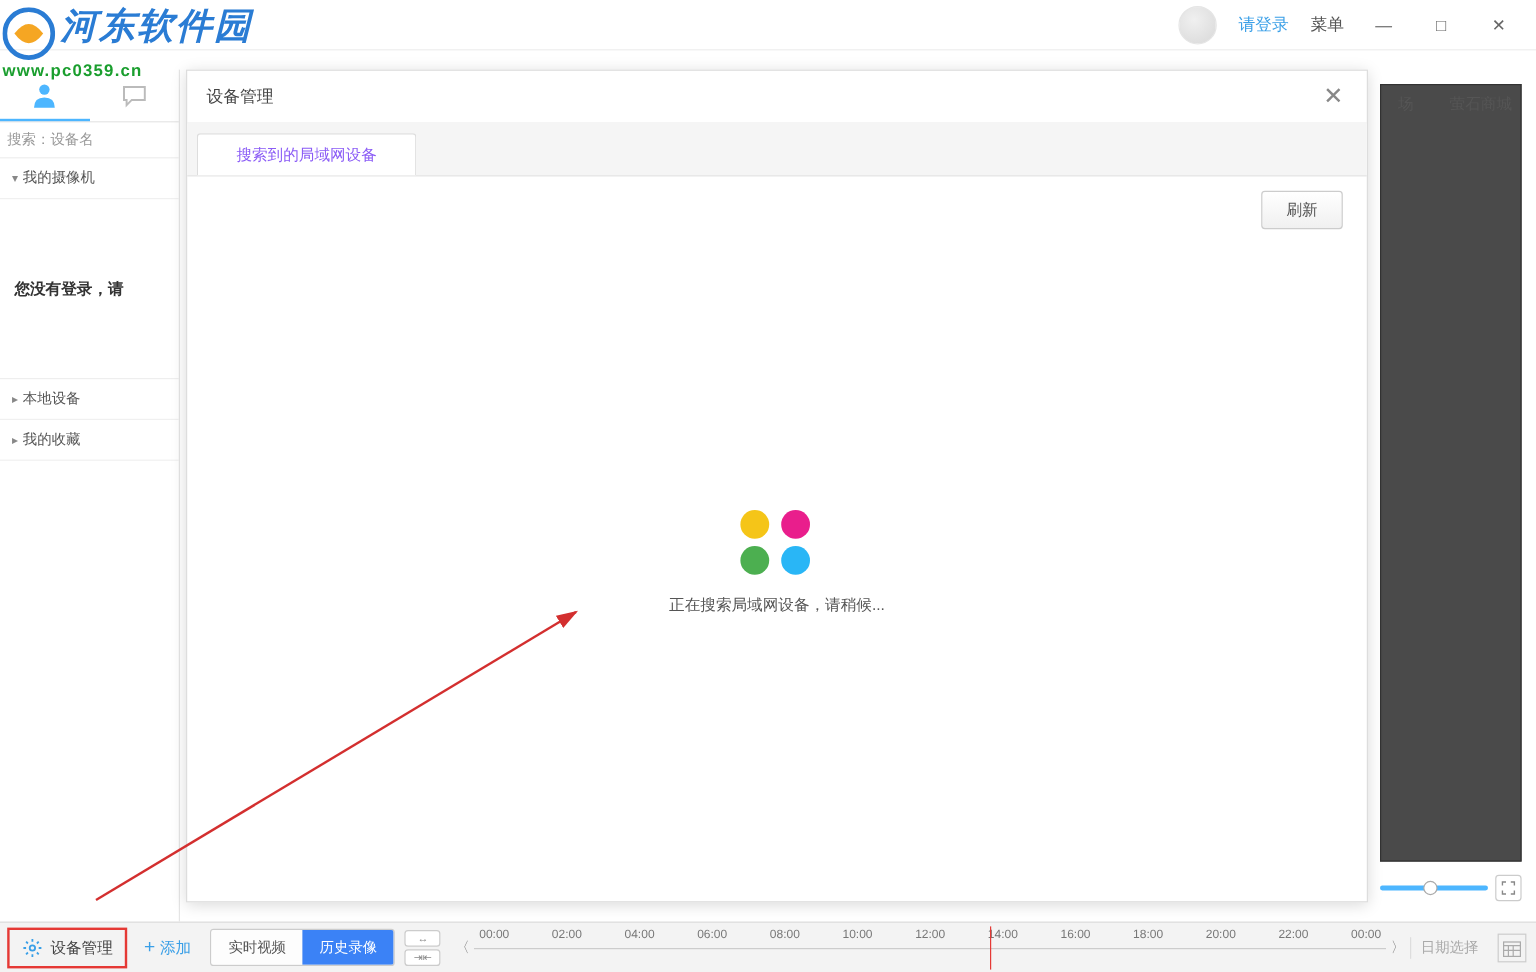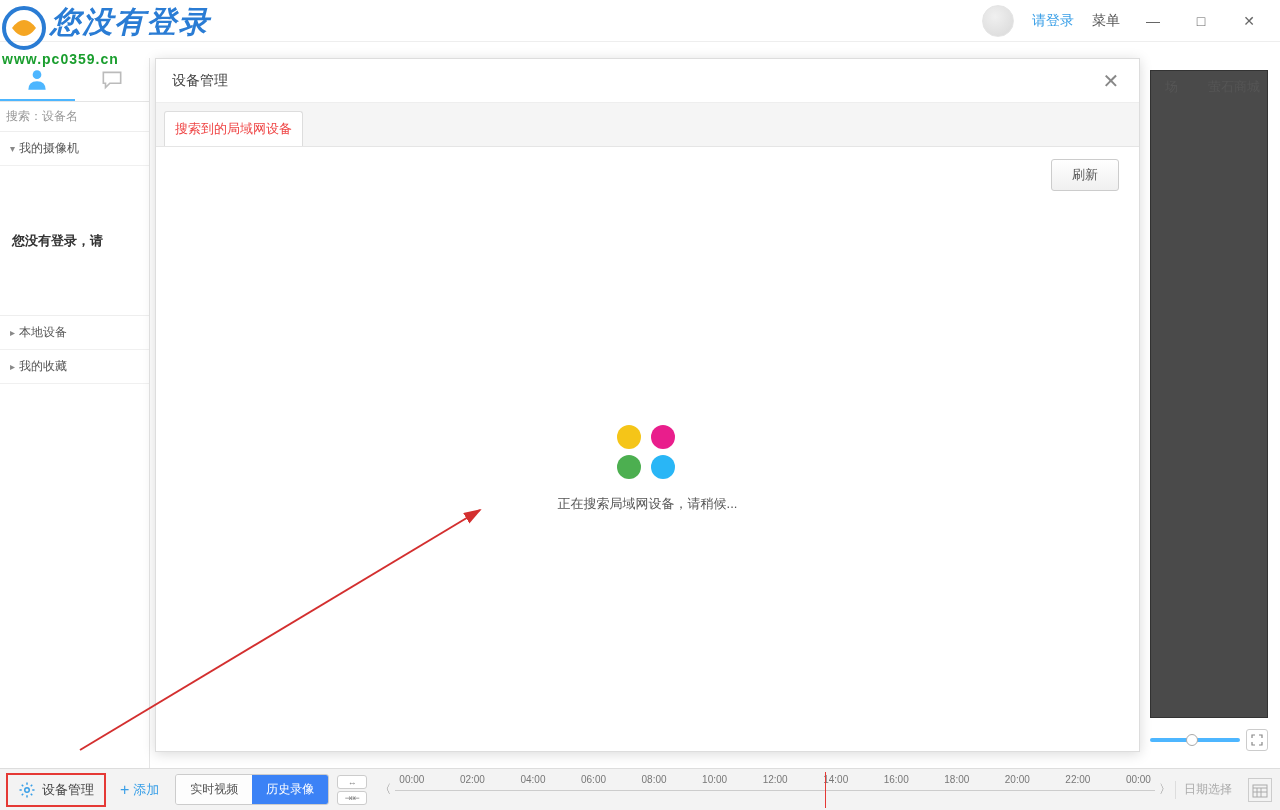--- a/index.html
+++ b/index.html
@@ -59,21 +59,21 @@
 .timeline-marker { position:absolute; top:2px; bottom:2px; width:1px; background:#e53935; left:56.5%; }
 .date-select { padding:0 8px; color:#aaa; font-size:12px; }
 .cal-icon { width:24px; height:24px; border:1px solid #ccc; margin:0 8px; display:flex; align-items:center; justify-content:center; cursor:pointer; }
 
 
 .modal { position:absolute; top:58px; left:155px; right:140px; bottom:58px; background:#fff; border:1px solid #ddd; box-shadow:0 2px 12px rgba(0,0,0,0.15); z-index:10; }
 .modal-header { height:44px; border-bottom:1px solid #eee; display:flex; align-items:center; justify-content:space-between; padding:0 16px; }
 .modal-title { font-size:14px; color:#444; }
 .modal-close { font-size:20px; color:#888; cursor:pointer; width:24px; text-align:center; }
 .modal-tabs { background:#f5f5f5; border-bottom:1px solid #e5e5e5; padding:8px 8px 0 8px; display:flex; }
-.modal-tab { background:#fff; border:1px solid #ddd; border-bottom:none; padding:8px 10px; font-size:13px; color:#ef4444; border-radius:3px 3px 0 0; cursor:pointer; }
+.modal-tab { background:#fff; border:1px solid #ddd; border-bottom:none; padding:8px 32px; font-size:13px; color:#8b5cf6; border-radius:3px 3px 0 0; cursor:pointer; }
 .modal-toolbar { display:flex; justify-content:flex-end; padding:12px 20px; }
 .refresh-btn { background:linear-gradient(#fff,#f0f0f0); border:1px solid #ccc; border-radius:3px; padding:6px 20px; font-size:13px; color:#555; cursor:pointer; }
 .modal-body { display:flex; flex-direction:column; align-items:center; justify-content:center; height:calc(100% - 160px); }
 .loading-dots { display:grid; grid-template-columns:28px 28px; grid-gap:6px; margin-bottom:16px; }
 .dot { width:24px; height:24px; border-radius:50%; }
 .dot.y { background:#f5c518; }
 .dot.m { background:#e91e8c; }
 .dot.g { background:#4caf50; }
 .dot.b { background:#29b6f6; }
 .loading-text { font-size:13px; color:#555; }
@@ -84,21 +84,21 @@
 </head>
 <body>
 
 <div class="watermark">
   <span class="wm-icon">
     <svg viewBox="0 0 44 44">
         <circle cx="22" cy="22" r="20" fill="none" stroke="#2a7cd4" stroke-width="4"></circle>
         <path d="M10 22 Q22 6 34 22 Q22 38 10 22" fill="#f5a623"></path>
       </svg>
   </span>
-  <span class="wm-title">您没有登录</span><br>
+  <span class="wm-title">河东软件园</span><br>
   <span class="wm-url">www.pc0359.cn</span>
 </div>
 
 <div class="topbar">
   <div class="topbar-left"></div>
   <div class="topbar-right">
     <div class="avatar"></div>
     <span class="login-link">请登录</span>
     <span class="menu-label">菜单</span>
     <span class="win-btn">—</span>

